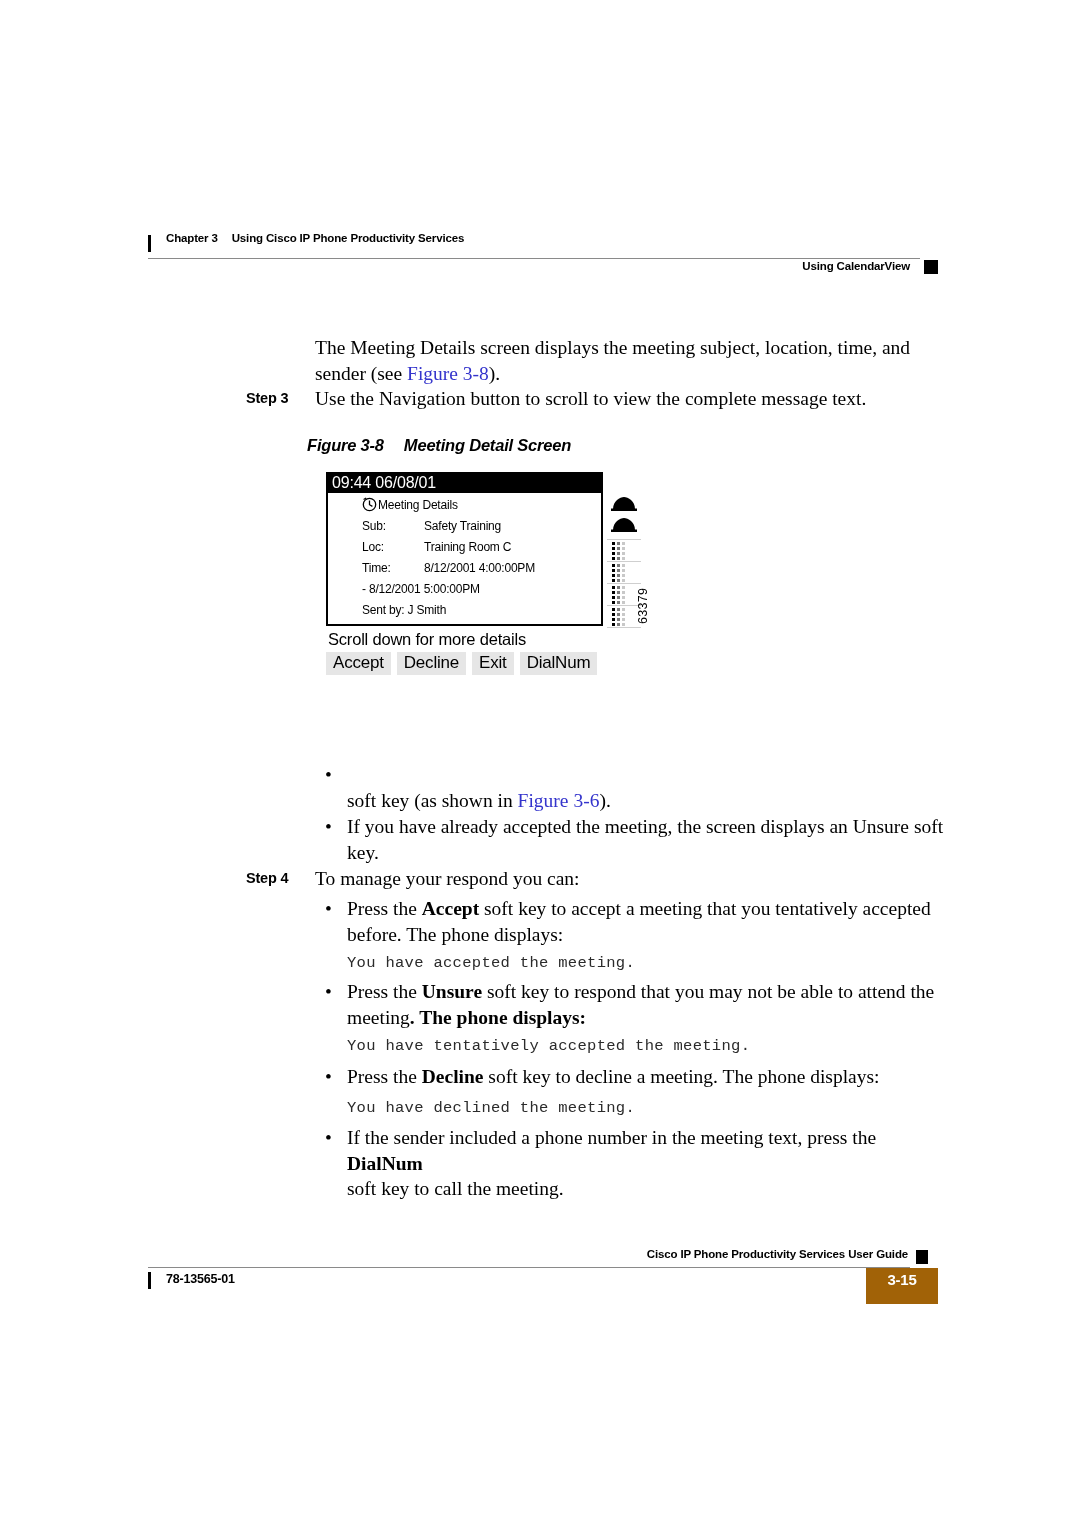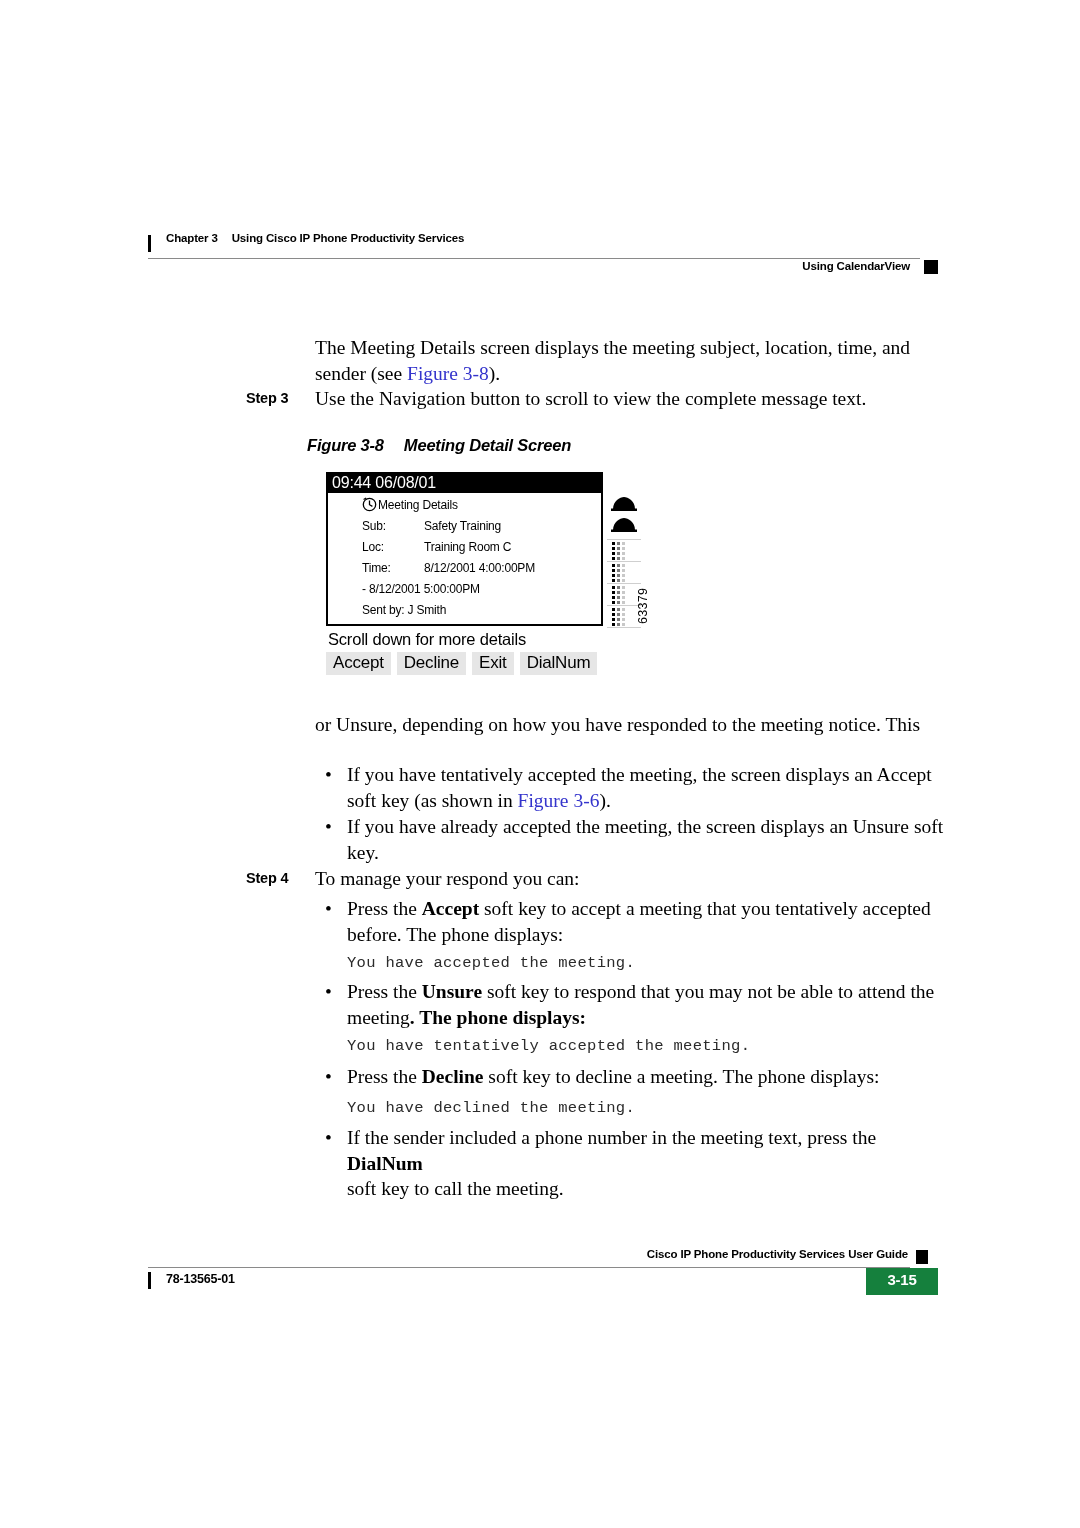--- a/index.html
+++ b/index.html
@@ -306,22 +306,22 @@
     font-weight: bold;
     font-size: 12.5px;
     letter-spacing: -0.2px;
     white-space: nowrap;
   }
   .footer-pagebox {
     position: absolute;
     right: 0px;
     top: 20px;
     width: 72px;
-    height: 27px;
-    background: #15803d;
+    height: 36px;
+    background: #a16207;
     color: #fff;
     font-family: "Liberation Sans", sans-serif;
     font-weight: bold;
     font-size: 15px;
     letter-spacing: -0.2px;
     text-align: center;
     line-height: 24px;
   }
 </style>
 </head>
@@ -504,26 +504,26 @@
       <div class="softkey">Decline</div>
       <div class="softkey">Exit</div>
       <div class="softkey">DialNum</div>
     </div>
 
     <div class="fig-id">63379</div>
   </div>
 
   <div class="para" style="left:315px; top:686px; width:640px;">
     <br>
-    <span>or Unsure, depending on how you have responded to the meeting notice. This</span><br>
+    <br>
   </div>
 
   <div class="bullet-item" style="left:347px; top:762px; width:600px;">
     <span class="bullet-dot">•</span>
-    <span>If you have tentatively accepted the meeting, the screen displays an Accept</span><br>
+    <br>
     <span>soft key (as shown in </span><span class="blue">Figure 3-6</span><span>).</span>
   </div>
 
   <div class="bullet-item" style="left:347px; top:814px; width:600px;">
     <span class="bullet-dot">•</span>
     <span>If you have already accepted the meeting, the screen displays an Unsure soft</span><br>
     <span>key.</span>
   </div>
 
   <div class="step-label" style="left:246px; top:870px;">Step 4</div>

